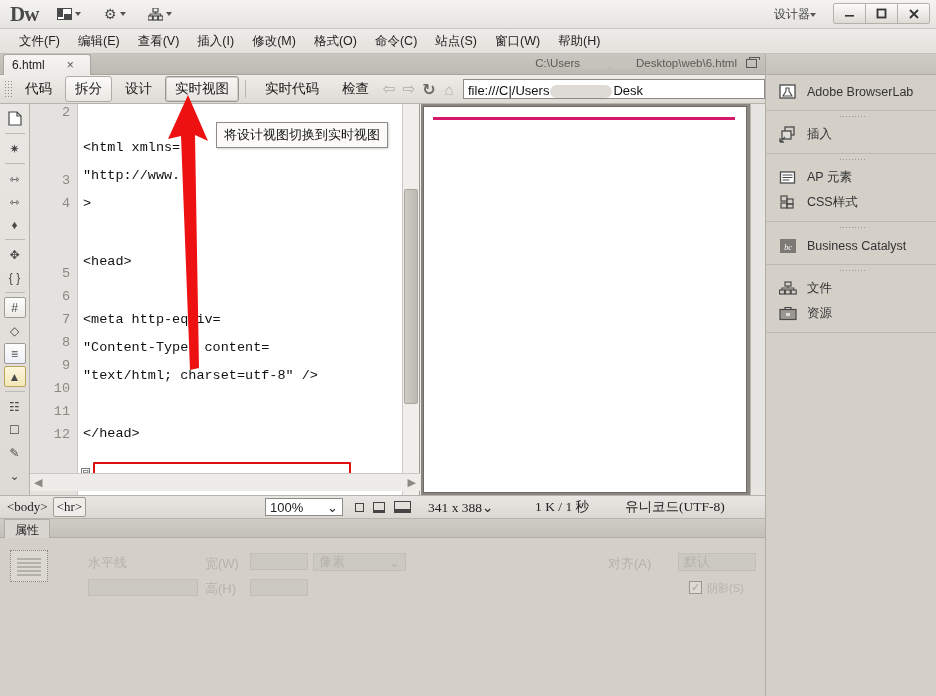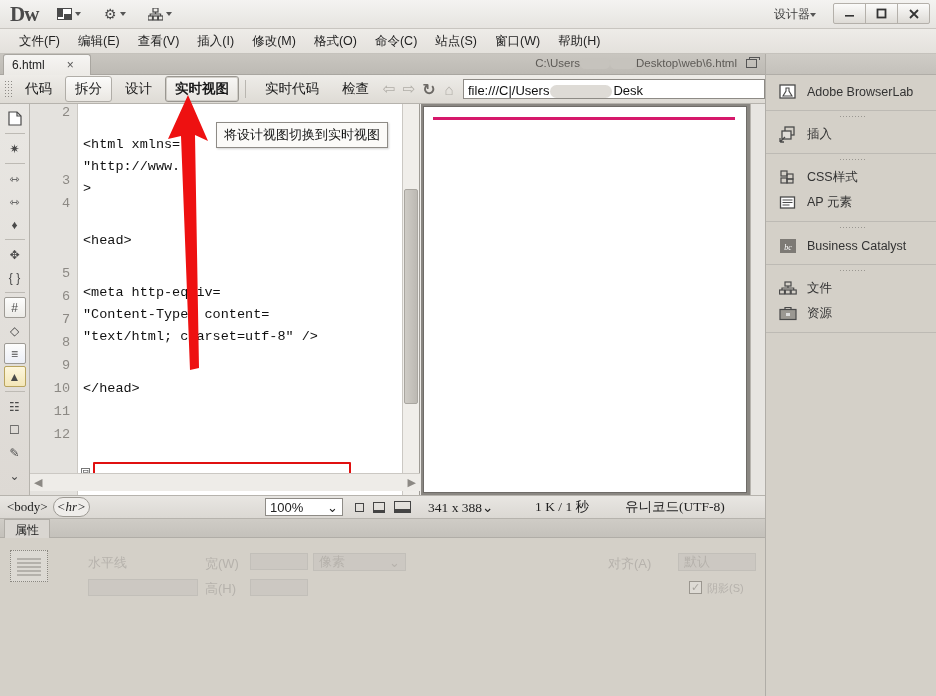--- a/index.html
+++ b/index.html
@@ -134,21 +134,20 @@
     font-family:"Liberation Sans","DejaVu Sans",sans-serif;
   }
   .vbtn.sel {
     background:linear-gradient(180deg,#fbfbfa 0%,#eae7e2 100%);
     border:1px solid #b0ada7;
   }
   .vbtn.live {
     border:1px solid #9a9791;
     background:linear-gradient(180deg,#f8f7f5 0%,#e7e4df 100%);
     box-shadow:0 0 0 1px #cfccc6 inset;
-    font-weight:bold;
   }
   .vsep { width:1px;height:18px;background:#b9b6b0;margin:0 6px; }
   .navico { width:20px;height:20px;display:flex;align-items:center;justify-content:center;color:#b0ada7;font-size:15px; }
   .urlbar {
     flex:1; height:20px; margin:0 0 0 4px;
     background:#fff; border:1px solid #8e8b86;
     display:flex; align-items:flex-end; padding:0 4px;
     font-size:13px; color:#111; overflow:hidden; white-space:nowrap;
     font-family:"Liberation Sans","DejaVu Sans",sans-serif;
   }
@@ -187,21 +186,21 @@
     text-align:right; padding-right:7px; color:#8c8984;
     font-family:"Liberation Mono","DejaVu Sans Mono",monospace;
     font-size:13.5px;
   }
   .codetext {
     position:absolute; left:49px; top:0; right:34px; height:100%;
     font-family:"Liberation Mono","DejaVu Sans Mono",monospace;
     font-size:13.5px; color:#111; padding-left:4px; padding-top:0;
     white-space:pre-wrap; word-break:break-all;
   }
-  .codetext .ln { line-height:22px; }
+  .codetext .ln { line-height:28px; }
   .redbox {
     position:absolute; left:63px; top:358px; width:258px; height:25px;
     border:2px solid #e01010; border-radius:1px; pointer-events:none;
   }
   .collapse-ico {
     position:absolute; left:51px; top:364px; width:9px;height:9px;
     border:1px solid #777; background:#fff; font-size:8px;
     line-height:7px; text-align:center; color:#333;
   }
   .vscroll {
@@ -244,21 +243,21 @@
   
   .statusbar {
     position:absolute; left:0; top:495px; width:765px; height:24px;
     background:linear-gradient(180deg,#e8e6e2 0%,#dbd8d3 100%);
     border-top:1px solid #b6b3ad; border-bottom:1px solid #b6b3ad;
     display:flex; align-items:center; font-size:12.5px; color:#222;
   }
   .tagsel { margin-left:4px; display:flex; align-items:center; gap:2px;
     font-family:"Liberation Serif","DejaVu Serif",serif; font-size:13px; }
   .tagsel .tg { padding:1px 3px; }
-  .tagsel .tg.sel { border:1px solid #9e9b95; background:#efedea; border-radius:10px;font-style:italic; }
+  .tagsel .tg.sel { border:1px solid #9e9b95; background:#efedea; border-radius:2px; }
   .zoomsel {
     position:absolute; left:265px; width:78px; height:18px;
     background:#fff; border:1px solid #8e8b86;
     display:flex; align-items:center; justify-content:space-between;
     padding:0 4px; font-size:13px;
   }
   .screenicos { position:absolute; left:355px; display:flex; gap:9px; align-items:center; }
   .sz1 { width:9px;height:9px;border:1.5px solid #444; }
   .sz2 { width:12px;height:11px;border:1.5px solid #444; border-bottom-width:3px;}
   .sz3 { width:17px;height:12px;border:1.5px solid #444; border-bottom-width:4px;}
@@ -599,36 +598,36 @@
           </span>
           <span>插入</span>
         </div>
       </div>
 
       <div class="dockgroup">
         <div class="dockgrip"></div>
         <div class="dockitem">
           <span class="dico">
             <svg width="17" height="15" viewBox="0 0 17 15">
+                <rect x="1.5" y="2" width="14" height="11" fill="#fff" stroke="#4a4a4a" stroke-width="1.3"></rect>
+                <path d="M3.5 5 h10 M3.5 7.5 h10 M3.5 10 h7" stroke="#4a4a4a" stroke-width="1.1"></path>
+              </svg>
+          </span>
+          <span>AP 元素</span>
+        </div>
+        <div class="dockitem">
+          <span class="dico">
+            <svg width="17" height="15" viewBox="0 0 17 15">
                 <rect x="2" y="1" width="6" height="5" fill="none" stroke="#4a4a4a" stroke-width="1.2"></rect>
                 <rect x="8" y="4" width="6" height="5" fill="none" stroke="#4a4a4a" stroke-width="1.2"></rect>
                 <rect x="2" y="8" width="6" height="5" fill="none" stroke="#4a4a4a" stroke-width="1.2"></rect>
                 <rect x="8" y="9" width="6" height="4" fill="none" stroke="#4a4a4a" stroke-width="1.2"></rect>
               </svg>
           </span>
           <span>CSS样式</span>
-        </div>
-        <div class="dockitem">
-          <span class="dico">
-            <svg width="17" height="15" viewBox="0 0 17 15">
-                <rect x="1.5" y="2" width="14" height="11" fill="#fff" stroke="#4a4a4a" stroke-width="1.3"></rect>
-                <path d="M3.5 5 h10 M3.5 7.5 h10 M3.5 10 h7" stroke="#4a4a4a" stroke-width="1.1"></path>
-              </svg>
-          </span>
-          <span>AP 元素</span>
         </div>
       </div>
 
       <div class="dockgroup">
         <div class="dockgrip"></div>
         <div class="dockitem">
           <span class="dico">
             <svg width="18" height="16" viewBox="0 0 18 16">
                 <rect x="1" y="1" width="16" height="14" fill="#7d7a75"></rect>
                 <text x="9" y="11.5" font-size="8" font-family="Liberation Serif, serif" font-style="italic" fill="#fff" text-anchor="middle">bc</text>

